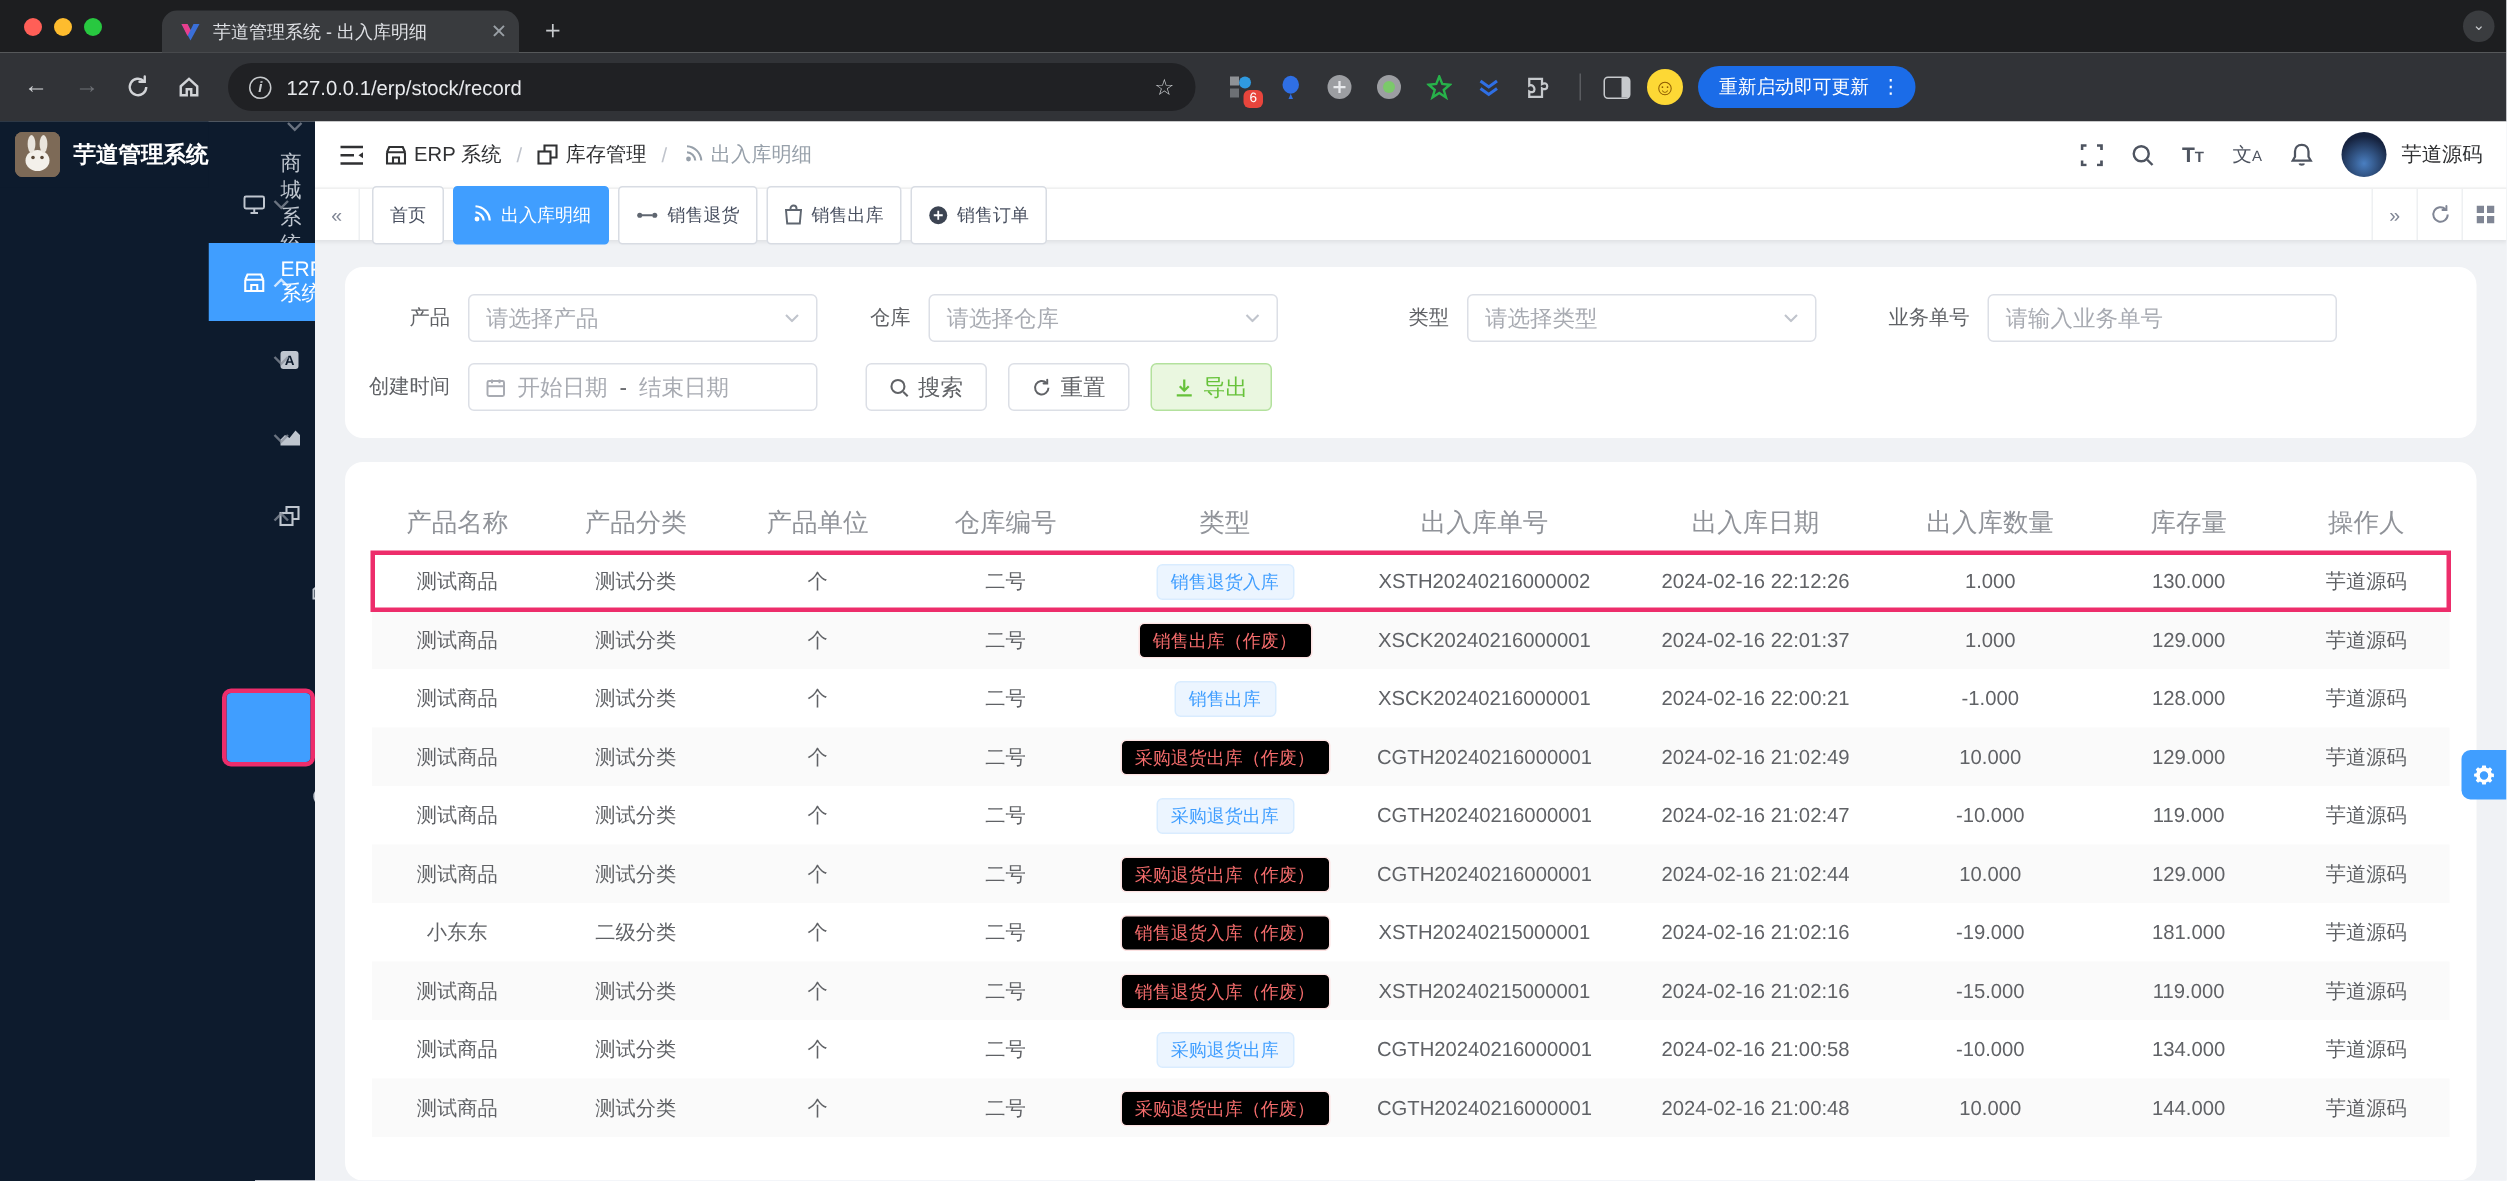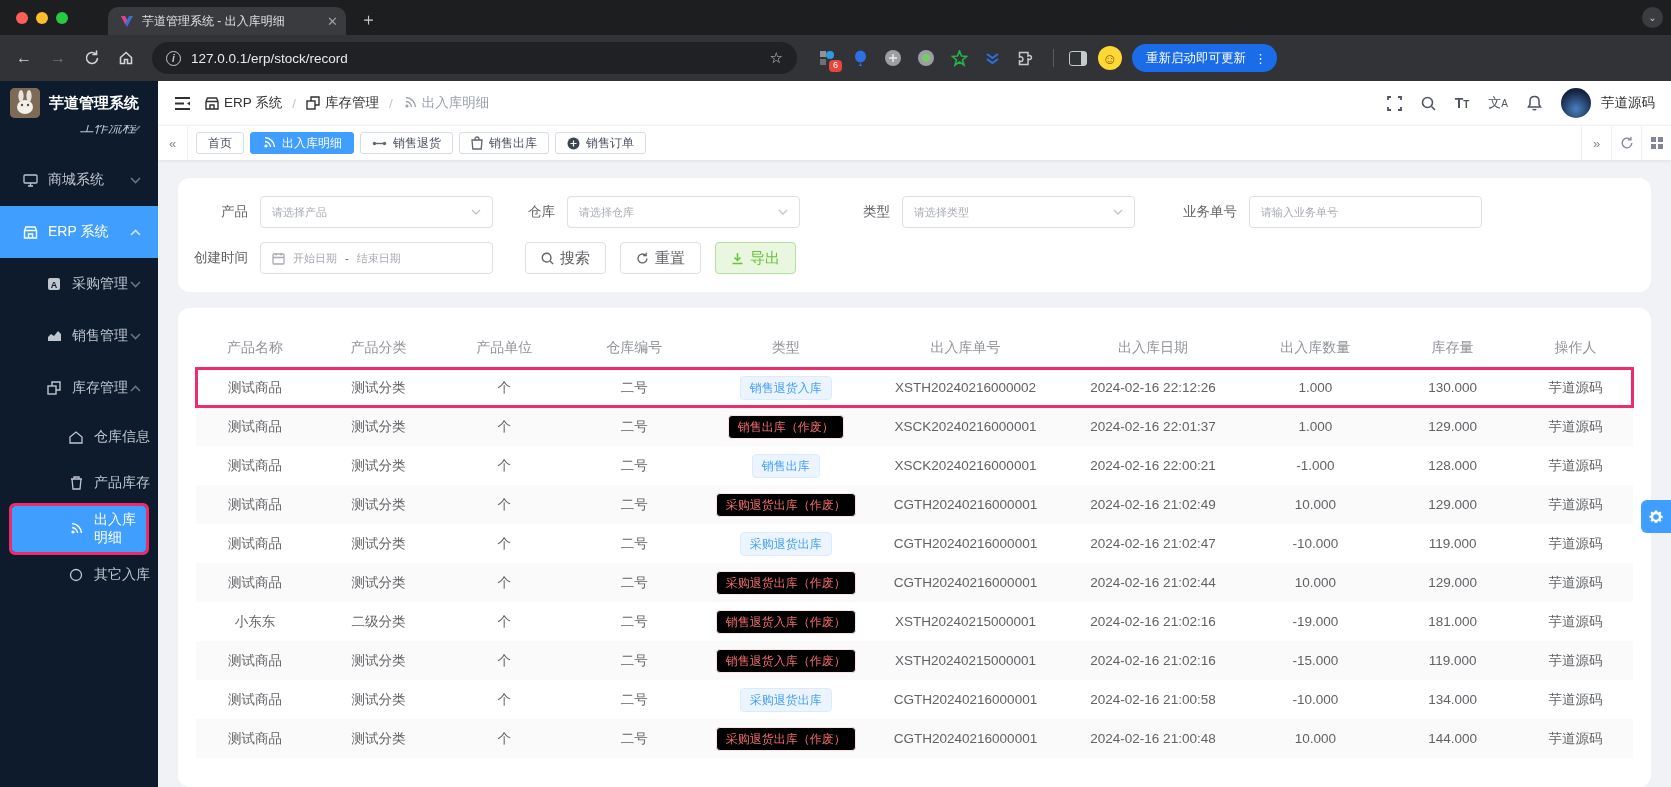--- a/index.html
+++ b/index.html
@@ -39,21 +39,21 @@
   .emoji-av { width:24px; height:24px; border-radius:50%; background:#fdd835; color:#8d5a00;
     display:flex; align-items:center; justify-content:center; font-size:15px; }
   .updatepill { height:28px; background:#1b6ce8; border-radius:14px; color:#fff; font-size:12.5px;
     display:flex; align-items:center; gap:8px; padding:0 10px 0 14px; margin-left:4px; white-space:nowrap; }
   .updatepill .kebab { font-size:13px; letter-spacing:0; }
 
   
   #app { display:flex; height:706px; position:relative; }
 
   
-  #sidebar { width:158px; background:#0d1b2d; display:flex; flex-direction:column; flex-shrink:0; }
+  #sidebar { width:210px; background:#0d1b2d; display:flex; flex-direction:row; flex-shrink:0; }
   .logo-row { height:44px; display:flex; align-items:center; gap:9px; padding-left:10px;
     background:#0d1b2d; position:relative; z-index:3; }
   .logo-img { width:30px; height:30px; border-radius:5px; background:#8a6d55; overflow:hidden; flex-shrink:0; }
   .logo-title { color:#fff; font-size:15px; font-weight:bold; white-space:nowrap; }
   .menu { flex:1; overflow:hidden; display:flex; flex-direction:column; position:relative; z-index:1; }
   .mi { height:52px; display:flex; align-items:center; color:#bfc6cf; font-size:14px; gap:10px;
     position:relative; flex-shrink:0; cursor:pointer; }
   .mi.lvl2 { height:46px; }
   .mi .ic { width:16px; display:flex; justify-content:center; flex-shrink:0; }
   .mi .chev { position:absolute; right:17px; opacity:.75; display:flex; }
@@ -76,46 +76,46 @@
   .user-av { width:30px; height:30px; border-radius:50%;
     background:radial-gradient(circle at 50% 70%, #4a7fc1 0%, #16233f 70%); }
   .user-name { font-size:13.5px; color:#303133; margin-left:-9px; }
 
   #tabsbar { height:35px; background:#fff; border-top:1px solid #f0f0f0; display:flex; align-items:center;
     box-shadow:0 1px 3px rgba(0,0,0,.08); position:relative; z-index:2; }
   .tb-arrow { width:30px; height:100%; display:flex; align-items:center; justify-content:center;
     color:#808695; font-size:13px; border-right:1px solid #eef0f2; }
   .tb-arrow.right { border-right:none; border-left:1px solid #eef0f2; }
   .chips { display:flex; gap:6px; padding:0 8px; align-items:center; flex:1; }
-  .chip { height:22px; border:1px solid #d8dce3; border-radius:3px; background:#fff; display:flex;
+  .chip { height:39px; border:1px solid #d8dce3; border-radius:3px; background:#fff; display:flex;
     align-items:center; gap:6px; padding:0 11px; font-size:12px; color:#495060; cursor:pointer; white-space:nowrap; }
   .chip.active { background:#409eff; border-color:#409eff; color:#fff; }
   .chip .cic { display:flex; }
 
   #content { flex:1; background:#f0f2f5; padding:18px 20px; overflow:hidden; }
 
   .card { background:#fff; border-radius:12px; }
   .filter-card { padding:18px 0 18px 0; margin-bottom:16px; }
   .frow { display:flex; align-items:center; margin-left:40px; }
   .frow + .frow { margin-top:14px; }
   .flabel { font-size:13.5px; color:#606266; margin-right:12px; text-align:right; white-space:nowrap; }
   .fgroup { display:flex; align-items:center; margin-right:32px; }
   .sel, .inp, .dr { width:233px; height:32px; border:1px solid #dcdfe6; border-radius:4px;
-    display:flex; align-items:center; padding:0 11px; font-size:11px; color:#a8abb2; background:#fff; gap:8px; }
+    display:flex; align-items:center; padding:0 11px; font-size:15px; color:#a8abb2; background:#fff; gap:8px; }
   .sel .ph, .inp .ph, .dr .ph { flex:1; white-space:nowrap; overflow:hidden; }
   .dr .ph { flex:0 1 auto; }
   .caret { color:#c0c4cc; display:flex; }
   .btn { height:32px; border:1px solid #dcdfe6; border-radius:4px; background:#fff; display:flex;
     align-items:center; gap:6px; padding:0 15px; font-size:15px; color:#606266; cursor:pointer; margin-right:14px; }
   .btn.export { background:#eaf7e0; border-color:#b3e19d; color:#67c23a; }
 
   .table-card { padding:20px 18px 0 18px; height:479px; overflow:hidden; }
   .thead, .trow { display:grid;
     grid-template-columns:8.2% 9% 8.5% 9.6% 11.5% 13.5% 12.6% 10% 9.1% 8%; align-items:center; }
-  .thead { height:40px; font-size:14px; color:#909399; }
+  .thead { height:40px; font-size:17px; color:#909399; }
   .thead > div { text-align:center; }
   .trow { height:39px; font-size:13.5px; color:#606266; }
   .trow:nth-child(even) { background:#fafafa; }
   .trow > div { text-align:center; white-space:nowrap; overflow:hidden; }
   .trow.hl { outline:3px solid #ed2d6b; outline-offset:-2px; position:relative; z-index:1; }
   .tag { display:inline-block; font-size:12px; line-height:22px; padding:0 9px; border-radius:4px; border:1px solid; }
   .tag.blue { color:#409eff; background:#ecf5ff; border-color:#d9ecff; }
   .tag.red { color:#f56c6c; background:#000000; border-color:#fde2e2; }
 
   #gearfab { position:absolute; right:0; top:419px; width:30px; height:33px; background:#409eff;
@@ -474,21 +474,21 @@
             <div class="sel">
               <span class="ph">请选择产品</span>
               <span class="caret">
                   <svg width="10" height="6" viewBox="0 0 10 6" fill="none" stroke="#c0c4cc" stroke-width="1.4">
                     <path d="M1 1l4 4 4-4"></path>
                   </svg>
                 </span>
             </div>
           </div>
           <span class="flabel" style="width:30px">仓库</span>
-          <div class="fgroup" style="margin-right:60px">
+          <div class="fgroup" style="margin-right:84px">
             <div class="sel">
               <span class="ph">请选择仓库</span>
               <span class="caret">
                   <svg width="10" height="6" viewBox="0 0 10 6" fill="none" stroke="#c0c4cc" stroke-width="1.4">
                     <path d="M1 1l4 4 4-4"></path>
                   </svg>
                 </span>
             </div>
           </div>
           <span class="flabel" style="width:30px">类型</span>

